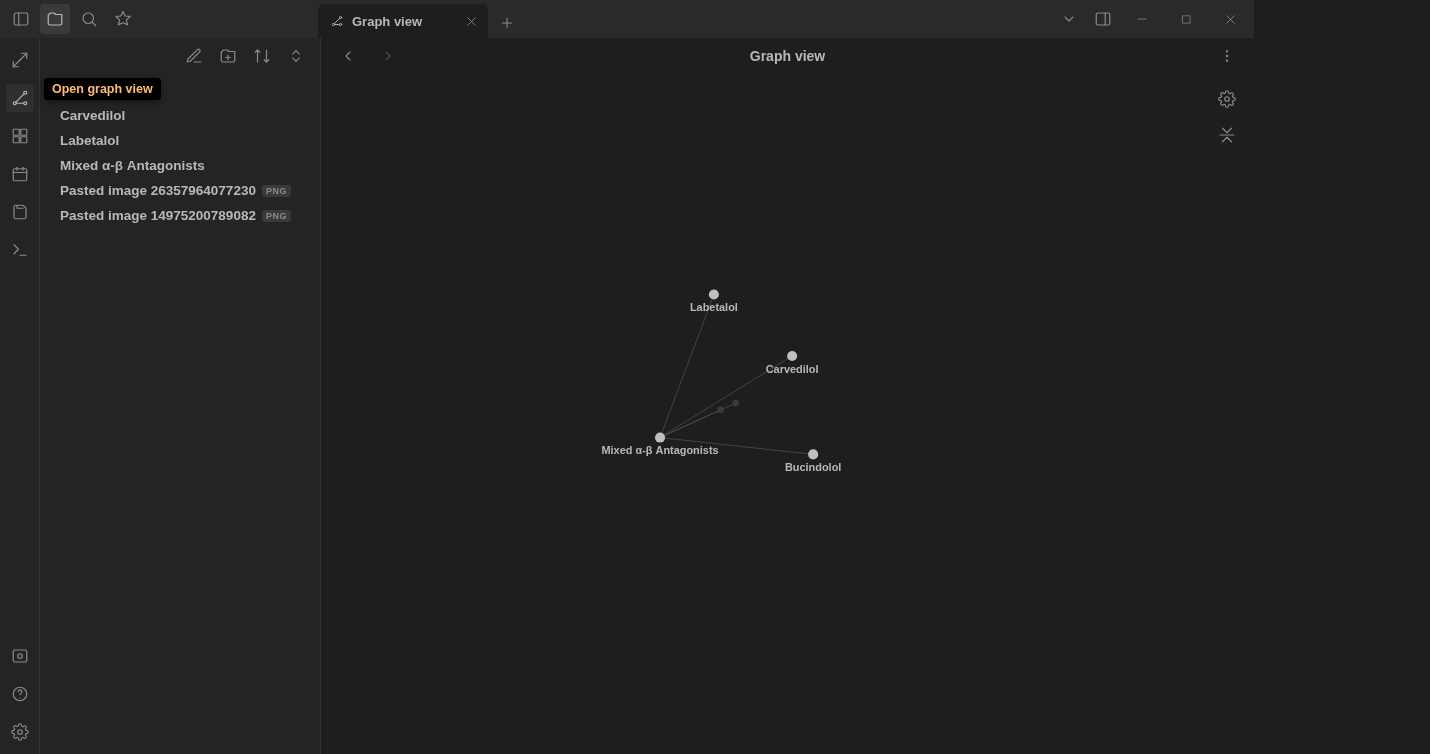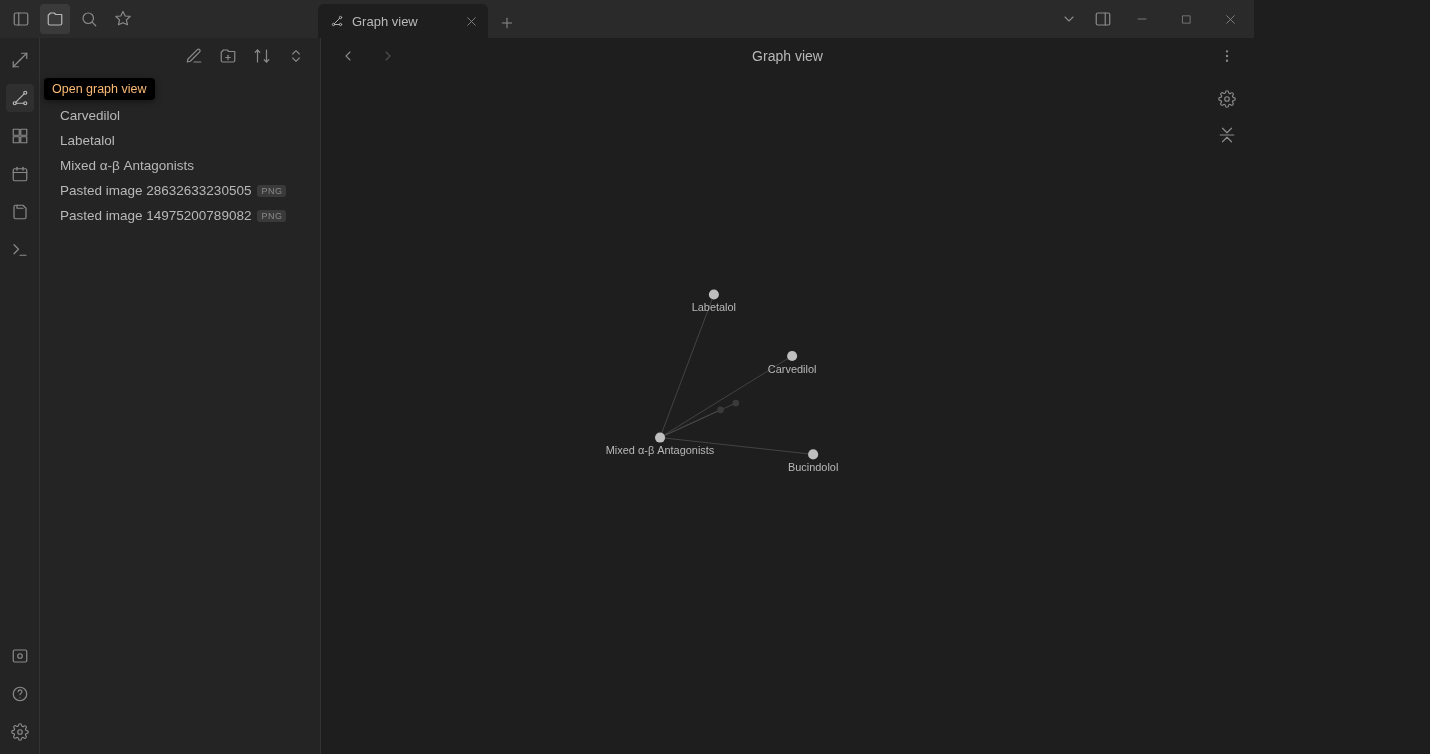--- a/index.html
+++ b/index.html
@@ -16,21 +16,21 @@
     --border: #333;
     --node-fill: #bfbfbf;
     --edge: #4a4a4a;
     --badge-bg: #3a3a3a;
   }
   * { box-sizing: border-box; }
   html,body { margin:0; padding:0; height:100%; width:100%; background:var(--bg-main); color:var(--text-normal); font-family: -apple-system, "Segoe UI", sans-serif; font-size:13px; overflow:hidden;}
   svg { display:block; }
 
   
-  .app { display:flex; flex-direction:column; width:1254px; height:754px; }
+  .app { display:flex; flex-direction:column; width:1254px; height:754px;font-weight:bold; }
   .titlebar { height:38px; background:var(--bg-title); display:flex; align-items:center; position:relative; }
   .body-row { flex:1; display:flex; min-height:0; }
   .ribbon { width:40px; background:var(--bg-ribbon); display:flex; flex-direction:column; align-items:center; padding-top:8px; gap:10px; border-right:1px solid var(--border); position:relative;}
   .ribbon .spacer { flex:1; }
   .ribbon .ribbon-btn { width:28px; height:28px; display:flex; align-items:center; justify-content:center; border-radius:4px; }
   .ribbon .ribbon-btn.active { background:rgba(255,255,255,0.05); }
   .sidebar { width:281px; background:var(--bg-sidebar); display:flex; flex-direction:column; border-right:1px solid var(--border);}
   .sidebar-toolbar { height:36px; display:flex; align-items:center; justify-content:flex-end; gap:10px; padding:0 12px; }
   .sidebar-toolbar .tool { width:24px; height:24px; display:flex; align-items:center; justify-content:center; }
   .file-list { padding:4px 0; }
@@ -266,21 +266,21 @@
           <div class="file-item">
             <span>Carvedilol</span>
           </div>
           <div class="file-item">
             <span>Labetalol</span>
           </div>
           <div class="file-item">
             <span>Mixed α-β Antagonists</span>
           </div>
           <div class="file-item">
-            <span>Pasted image 28632633230505</span>
+            <span>Pasted image 26357964077230</span>
             <span class="badge">PNG</span>
           </div>
           <div class="file-item">
             <span>Pasted image 14975200789082</span>
             <span class="badge">PNG</span>
           </div>
         </div>
     </div>
 
     <div class="main">

